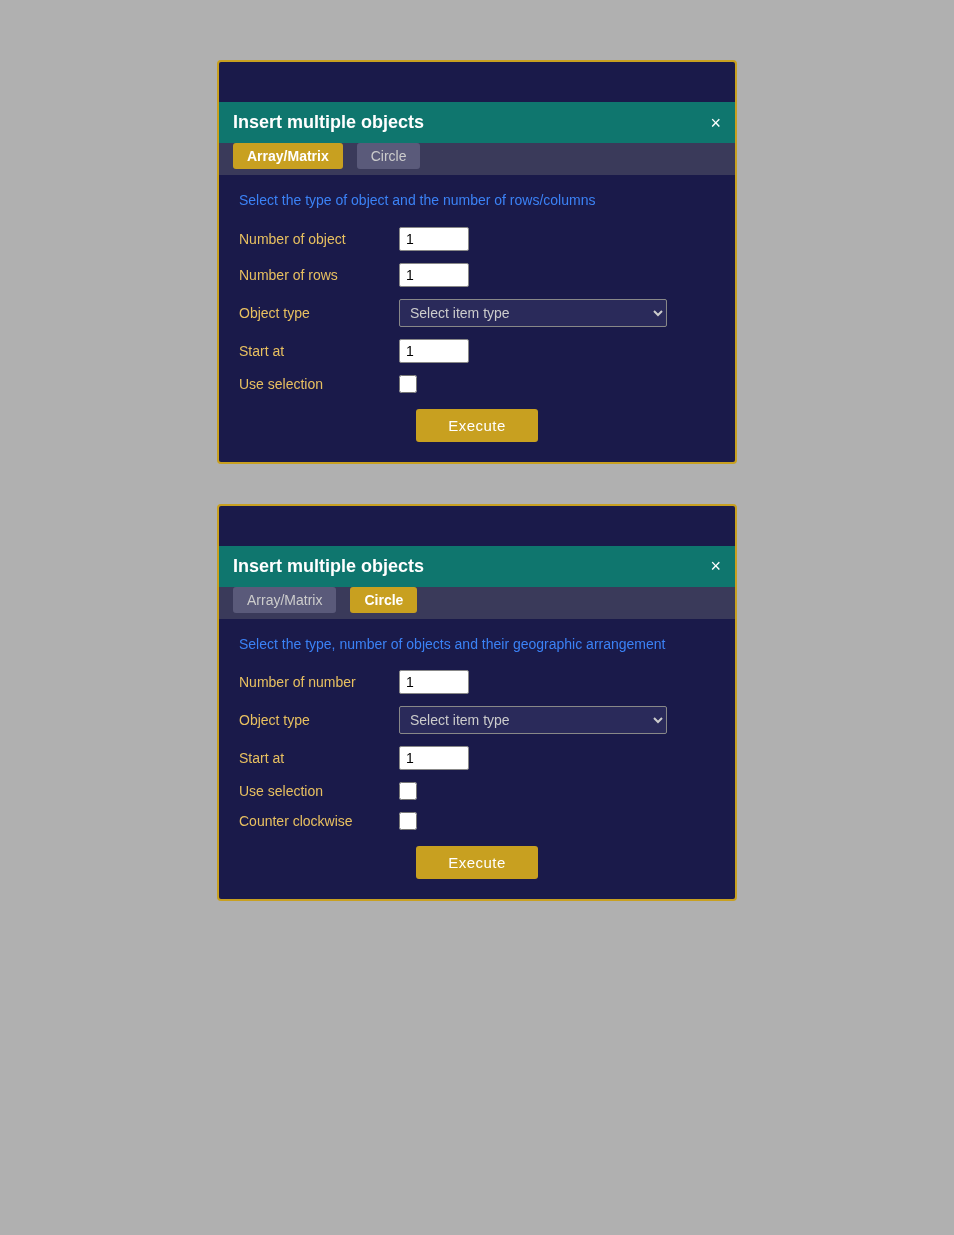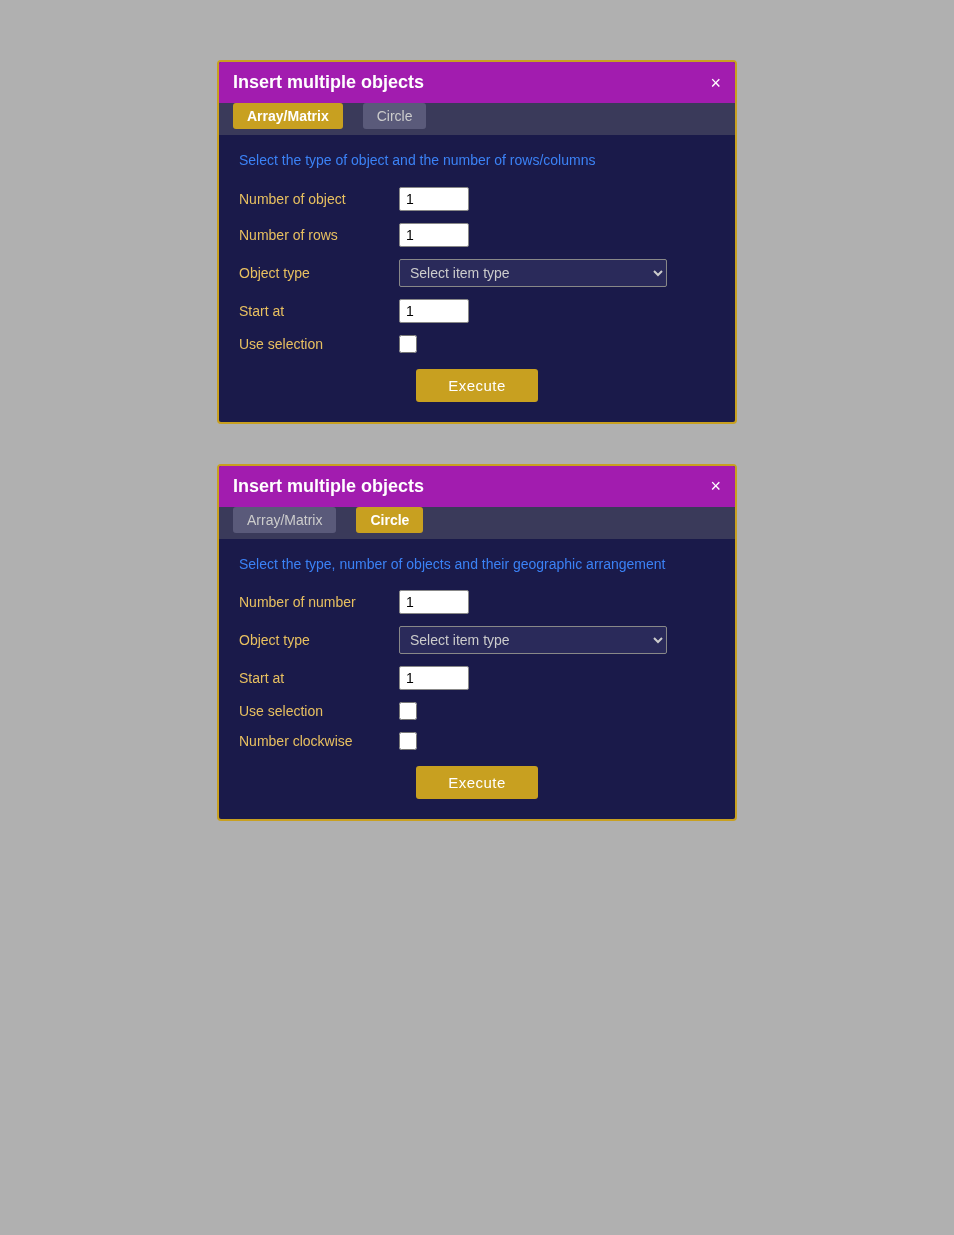--- a/index.html
+++ b/index.html
@@ -18,25 +18,26 @@
 
     .dialog {
       width: 520px;
       background: #1a1a4a;
       border: 2px solid #c8a020;
       border-radius: 4px;
       overflow: hidden;
     }
 
     .dialog-titlebar {
-      background: #a21caf;
+      background: #0f766e;
       display: flex;
       align-items: center;
       justify-content: space-between;
       padding: 10px 14px;
+      margin-top: 40px;
     }
 
     .dialog-title {
       color: #ffffff;
       font-size: 18px;
       font-weight: bold;
     }
 
     .close-btn {
       color: #ffffff;
@@ -44,21 +45,21 @@
       cursor: pointer;
       background: none;
       border: none;
       line-height: 1;
     }
 
     .tabs {
       background: #3a3a5a;
       display: flex;
       padding: 0 14px 0 14px;
-      gap: 20px;
+      gap: 14px;
       padding-bottom: 6px;
     }
 
     .tab {
       padding: 5px 14px;
       font-size: 14px;
       cursor: pointer;
       border-radius: 3px;
     }
 
@@ -227,21 +228,21 @@
       <span class="form-label">Start at</span>
       <input class="form-input-small" type="text" value="1" style="">
     </div>
 
     <div class="form-row">
       <span class="form-label">Use selection</span>
       <input class="form-checkbox" type="checkbox" style="">
     </div>
 
     <div class="form-row">
-      <span class="form-label">Number clockwise</span>
+      <span class="form-label">Counter clockwise</span>
       <input class="form-checkbox" type="checkbox" style="">
     </div>
 
     <div class="execute-row">
       <button class="execute-btn">Execute</button>
     </div>
   </div>
 </div>
 
 </body></html>

